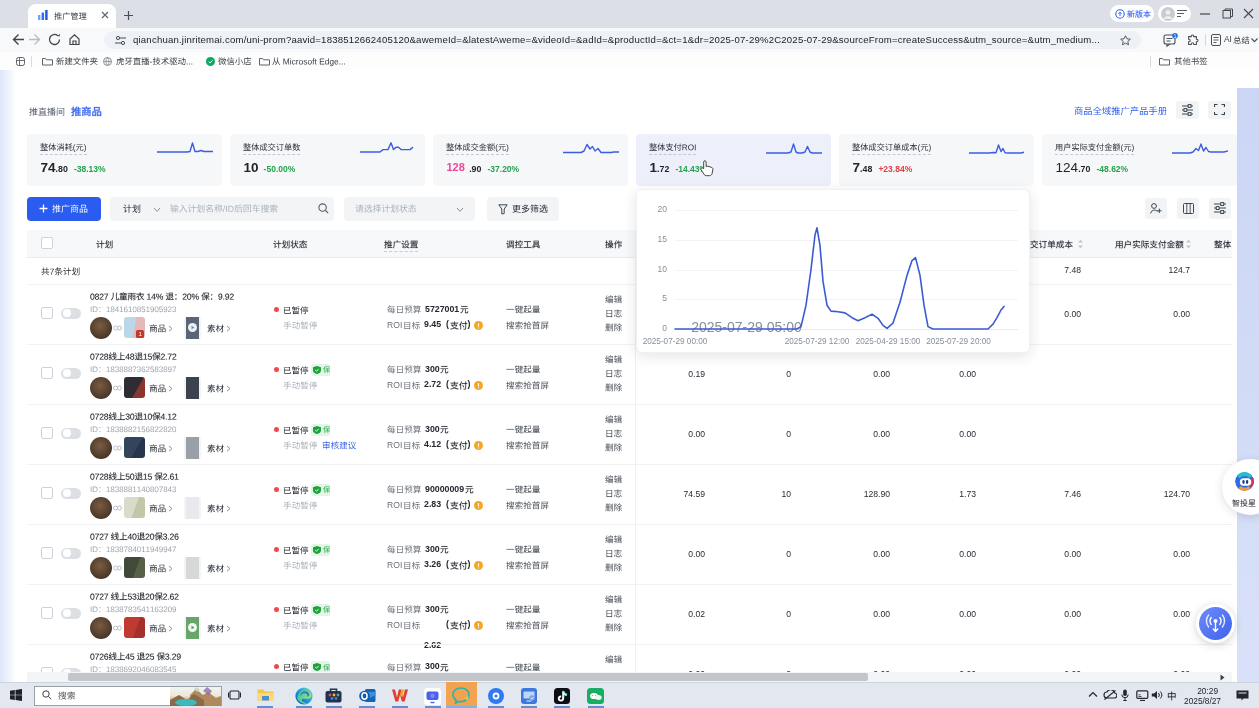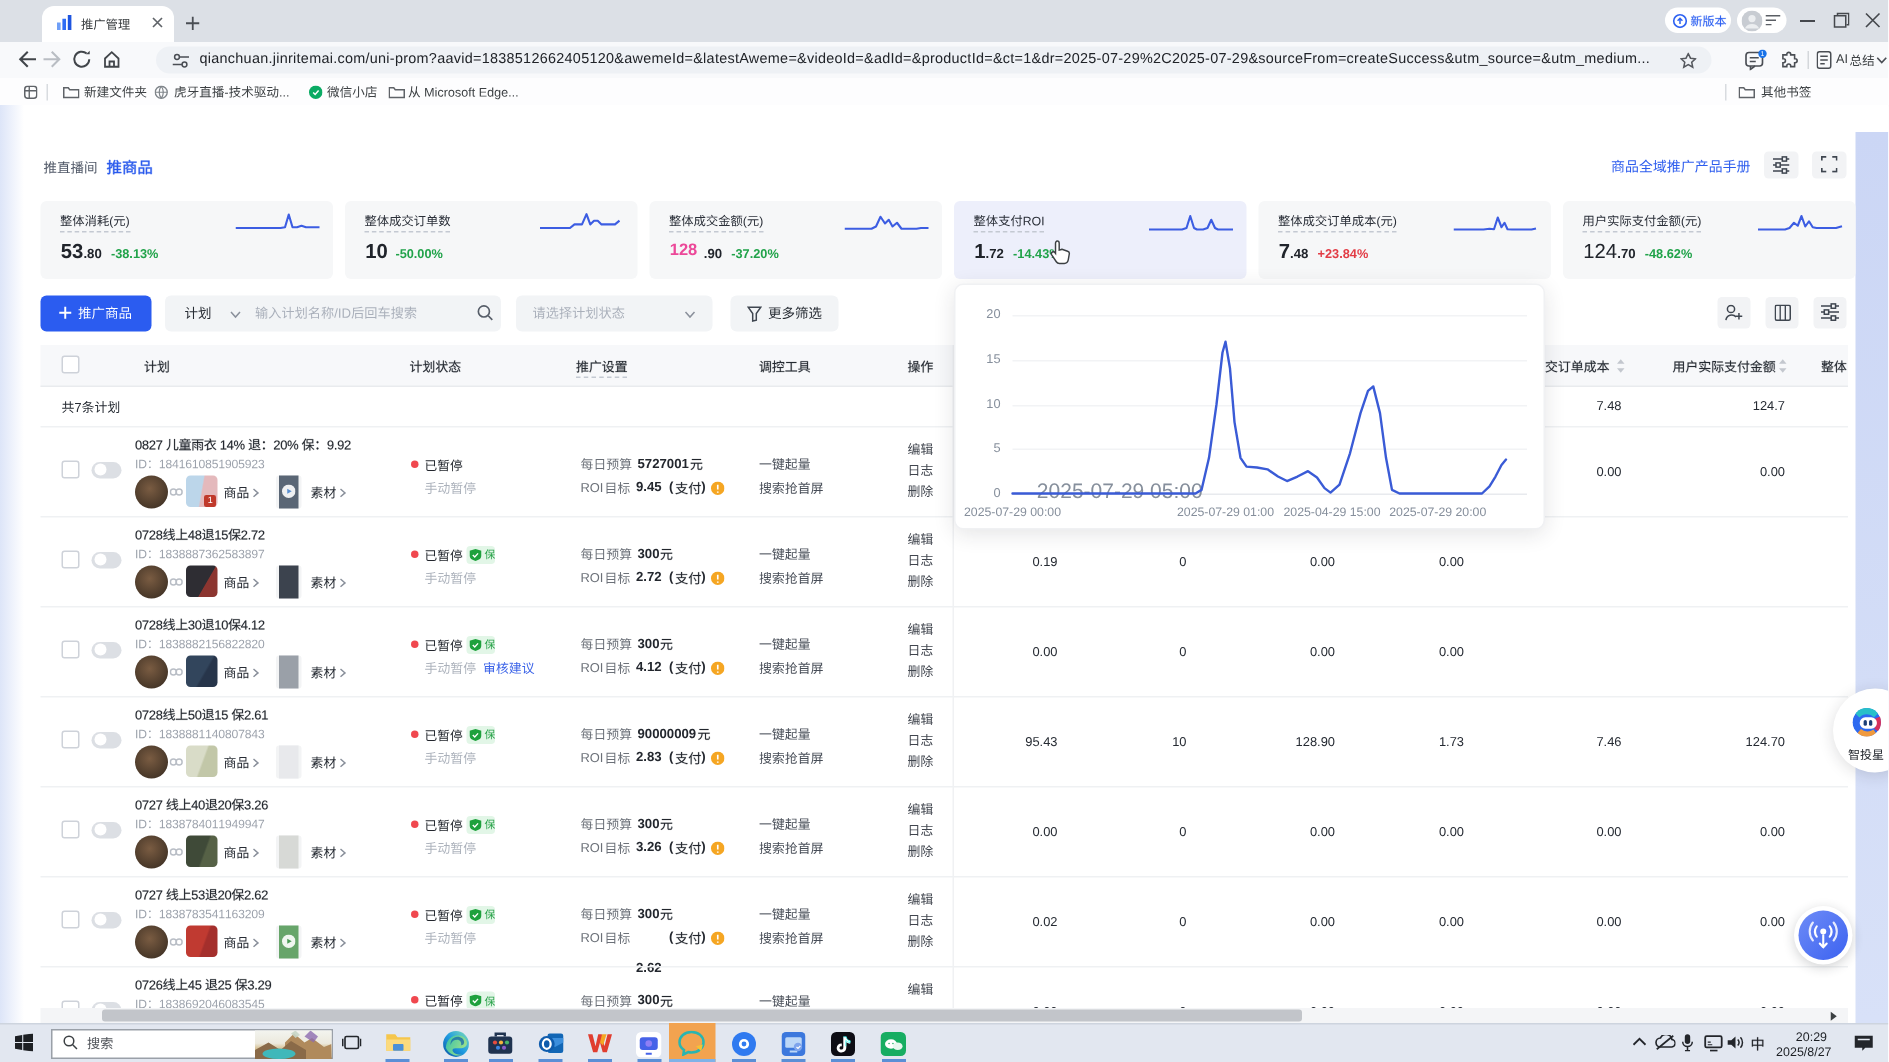--- a/index.html
+++ b/index.html
@@ -405,21 +405,21 @@
         <use href="#u8017" transform="translate(24.6 8.2) scale(0.0082 -0.0082)"></use>
         <use href="#u0028" transform="translate(32.8 8.2) scale(0.0082 -0.0082)"></use>
         <use href="#u5143" transform="translate(35.53 8.2) scale(0.0082 -0.0082)"></use>
         <use href="#u0029" transform="translate(43.73 8.2) scale(0.0082 -0.0082)"></use>
       </g>
     </svg>
     <div class="ab" style="left:40px;top:153.8px;width:46.5px;height:1px;border-bottom:1px dashed #c4c9d2;height:0"></div>
     <svg class="ab" style="left:157px;top:141px;" width="58" height="14" viewBox="0 0 58 14">
       <path d="M0 11h30l3-.5 2.5-8.5 2.5 8.5 3 0 3-1 3 1h9" fill="none" stroke="#3c5de2" stroke-width="1.4" stroke-linejoin="round"></path>
     </svg>
-    <div class="ab" style="left:40.5px;top:160.6px;font-size:13.5px;line-height:13.5px;color:#20242b;font-weight:bold;font-family:'Liberation Sans',sans-serif;white-space:pre">53</div>
+    <div class="ab" style="left:40.5px;top:160.6px;font-size:13.5px;line-height:13.5px;color:#20242b;font-weight:bold;font-family:'Liberation Sans',sans-serif;white-space:pre">74</div>
     <div class="ab" style="left:55.6px;top:164.9px;font-size:8.8px;line-height:8.8px;color:#20242b;font-weight:bold;font-family:'Liberation Sans',sans-serif;white-space:pre">.80</div>
     <div class="ab" style="left:73.95px;top:165.0px;font-size:8.5px;line-height:8.5px;color:#21a34a;font-weight:bold;font-family:'Liberation Sans',sans-serif;white-space:pre">-38.13%</div>
     <div class="ab" style="left:230px;top:134px;width:195px;height:52px;background:#f6f7f8;border-radius:4px"></div>
     <svg class="t" style="left:243px;top:142.3px;color:#2a2f38;" width="59.4" height="10.66">
       <g fill="currentColor">
         <use href="#u6574" transform="translate(0.0 8.2) scale(0.0082 -0.0082)"></use>
         <use href="#u4F53" transform="translate(8.2 8.2) scale(0.0082 -0.0082)"></use>
         <use href="#u6210" transform="translate(16.4 8.2) scale(0.0082 -0.0082)"></use>
         <use href="#u4EA4" transform="translate(24.6 8.2) scale(0.0082 -0.0082)"></use>
         <use href="#u8BA2" transform="translate(32.8 8.2) scale(0.0082 -0.0082)"></use>
@@ -1379,21 +1379,21 @@
         <use href="#u65E5" transform="translate(0.0 8.6) scale(0.0086 -0.0086)"></use>
         <use href="#u5FD7" transform="translate(8.6 8.6) scale(0.0086 -0.0086)"></use>
       </g>
     </svg>
     <svg class="t" style="left:605.4px;top:502.4px;color:#40454e;" width="19.2" height="11.18">
       <g fill="currentColor">
         <use href="#u5220" transform="translate(0.0 8.6) scale(0.0086 -0.0086)"></use>
         <use href="#u9664" transform="translate(8.6 8.6) scale(0.0086 -0.0086)"></use>
       </g>
     </svg>
-    <div class="ab" style="right:554px;top:489.6px;font-size:8.6px;line-height:8.6px;color:#262b33;font-weight:normal;font-family:'Liberation Sans',sans-serif;white-space:pre">95.43</div>
+    <div class="ab" style="right:554px;top:489.6px;font-size:8.6px;line-height:8.6px;color:#262b33;font-weight:normal;font-family:'Liberation Sans',sans-serif;white-space:pre">74.59</div>
     <div class="ab" style="right:468px;top:489.6px;font-size:8.6px;line-height:8.6px;color:#262b33;font-weight:normal;font-family:'Liberation Sans',sans-serif;white-space:pre">10</div>
     <div class="ab" style="right:369px;top:489.6px;font-size:8.6px;line-height:8.6px;color:#262b33;font-weight:normal;font-family:'Liberation Sans',sans-serif;white-space:pre">128.90</div>
     <div class="ab" style="right:283px;top:489.6px;font-size:8.6px;line-height:8.6px;color:#262b33;font-weight:normal;font-family:'Liberation Sans',sans-serif;white-space:pre">1.73</div>
     <div class="ab" style="right:178px;top:489.6px;font-size:8.6px;line-height:8.6px;color:#262b33;font-weight:normal;font-family:'Liberation Sans',sans-serif;white-space:pre">7.46</div>
     <div class="ab" style="right:69px;top:489.6px;font-size:8.6px;line-height:8.6px;color:#262b33;font-weight:normal;font-family:'Liberation Sans',sans-serif;white-space:pre">124.70</div>
     <div class="ab" style="left:27px;top:524.0px;width:1205px;height:1px;background:#eff1f3;height:1px"></div>
     <div class="ab" style="left:41px;top:546.5px;width:12px;height:12px;background:#fff;border:1px solid #ced2d9;border-radius:2px;box-sizing:border-box"></div>
     <div class="ab" style="left:61px;top:547.5px;width:20px;height:11px;background:#dcdfe4;border-radius:6px"></div>
     <div class="ab" style="left:62.5px;top:548.7px;width:8.6px;height:8.6px;background:#fff;border-radius:50%"></div>
     <svg class="t" style="left:89.5px;top:531.4px;color:#23272e;" width="90.91" height="11.18">
@@ -1875,21 +1875,21 @@
     <div class="ab" style="right:592px;top:294.4px;font-size:8.5px;line-height:8.5px;color:#868f9c;font-weight:normal;font-family:'Liberation Sans',sans-serif;white-space:pre">5</div>
     <div class="ab" style="left:675px;top:269.5px;width:343px;height:1px;background:#f2f3f5;height:1px"></div>
     <div class="ab" style="right:592px;top:264.7px;font-size:8.5px;line-height:8.5px;color:#868f9c;font-weight:normal;font-family:'Liberation Sans',sans-serif;white-space:pre">10</div>
     <div class="ab" style="left:675px;top:239.75px;width:343px;height:1px;background:#f2f3f5;height:1px"></div>
     <div class="ab" style="right:592px;top:234.9px;font-size:8.5px;line-height:8.5px;color:#868f9c;font-weight:normal;font-family:'Liberation Sans',sans-serif;white-space:pre">15</div>
     <div class="ab" style="left:675px;top:210.0px;width:343px;height:1px;background:#f2f3f5;height:1px"></div>
     <div class="ab" style="right:592px;top:205.2px;font-size:8.5px;line-height:8.5px;color:#868f9c;font-weight:normal;font-family:'Liberation Sans',sans-serif;white-space:pre">20</div>
     <div class="ab" style="left:675px;top:329px;width:343px;height:1px;background:#e8eaee;height:1px"></div>
     <div class="ab" style="left:675px;transform:translateX(-50%);top:337.5px;font-size:8.2px;line-height:8.2px;color:#868f9c;font-weight:normal;font-family:'Liberation Sans',sans-serif;white-space:pre">2025-07-29 00:00</div>
     <div class="ab" style="left:746.5px;transform:translateX(-50%);top:323px;font-size:14px;line-height:8.2px;color:#868f9c;font-weight:normal;font-family:'Liberation Sans',sans-serif;white-space:pre">2025-07-29 05:00</div>
-    <div class="ab" style="left:817px;transform:translateX(-50%);top:337.5px;font-size:8.2px;line-height:8.2px;color:#868f9c;font-weight:normal;font-family:'Liberation Sans',sans-serif;white-space:pre">2025-07-29 01:00</div>
+    <div class="ab" style="left:817px;transform:translateX(-50%);top:337.5px;font-size:8.2px;line-height:8.2px;color:#868f9c;font-weight:normal;font-family:'Liberation Sans',sans-serif;white-space:pre">2025-07-29 12:00</div>
     <div class="ab" style="left:888px;transform:translateX(-50%);top:337.5px;font-size:8.2px;line-height:8.2px;color:#868f9c;font-weight:normal;font-family:'Liberation Sans',sans-serif;white-space:pre">2025-04-29 15:00</div>
     <div class="ab" style="left:958.5px;transform:translateX(-50%);top:337.5px;font-size:8.2px;line-height:8.2px;color:#868f9c;font-weight:normal;font-family:'Liberation Sans',sans-serif;white-space:pre">2025-07-29 20:00</div>
     <svg class="ab" style="left:636px;top:189px;" width="394" height="164" viewBox="0 0 394 164">
       <path d="M675 329.0L797 329.0L801 326.6L806 305.2L811 269.5L815 235.0L817 227.8L820 245.7L823 281.4L827 305.2L831 311.1L838 311.7L845 312.9L852 317.7L858 320.7L865 317.7L872 314.1L878 318.3L883 325.4L887 328.4L893 323.1L900 302.2L907 275.4L912 260.6L915.5 257.6L920 275.4L924 305.2L928 326.6L933 329.0L988 329.0L993 324.2L997 317.7L1001 310.0L1004 306.4" fill="none" stroke="#3a5bd6" stroke-width="1.6" stroke-linejoin="round" stroke-linecap="round" transform="translate(-636,-189)"></path>
     </svg>
     <svg class="ab" style="left:700px;top:160px;" width="14" height="18" viewBox="0 0 14 18">
       <g transform="scale(0.875 0.9)">
         <path d="M5.5 0.8C6.3 0.8 7 1.4 7 2.4v5l1-.2c.5-.1.8-.4 1.1-.3l4.3 1.4c.9.3 1.5 1 1.3 2l-.8 4.5c-.3 1.5-1.3 2.6-3 2.6H7.2c-1 0-1.9-.5-2.4-1.3L1.3 11c-.5-.8-.2-1.7.5-2.1.6-.3 1.4-.2 1.9.4l.5.6V2.4c0-1 .6-1.6 1.3-1.6z" fill="#fff" stroke="#3c4043" stroke-width="1.1"></path>
       </g>
     </svg>

